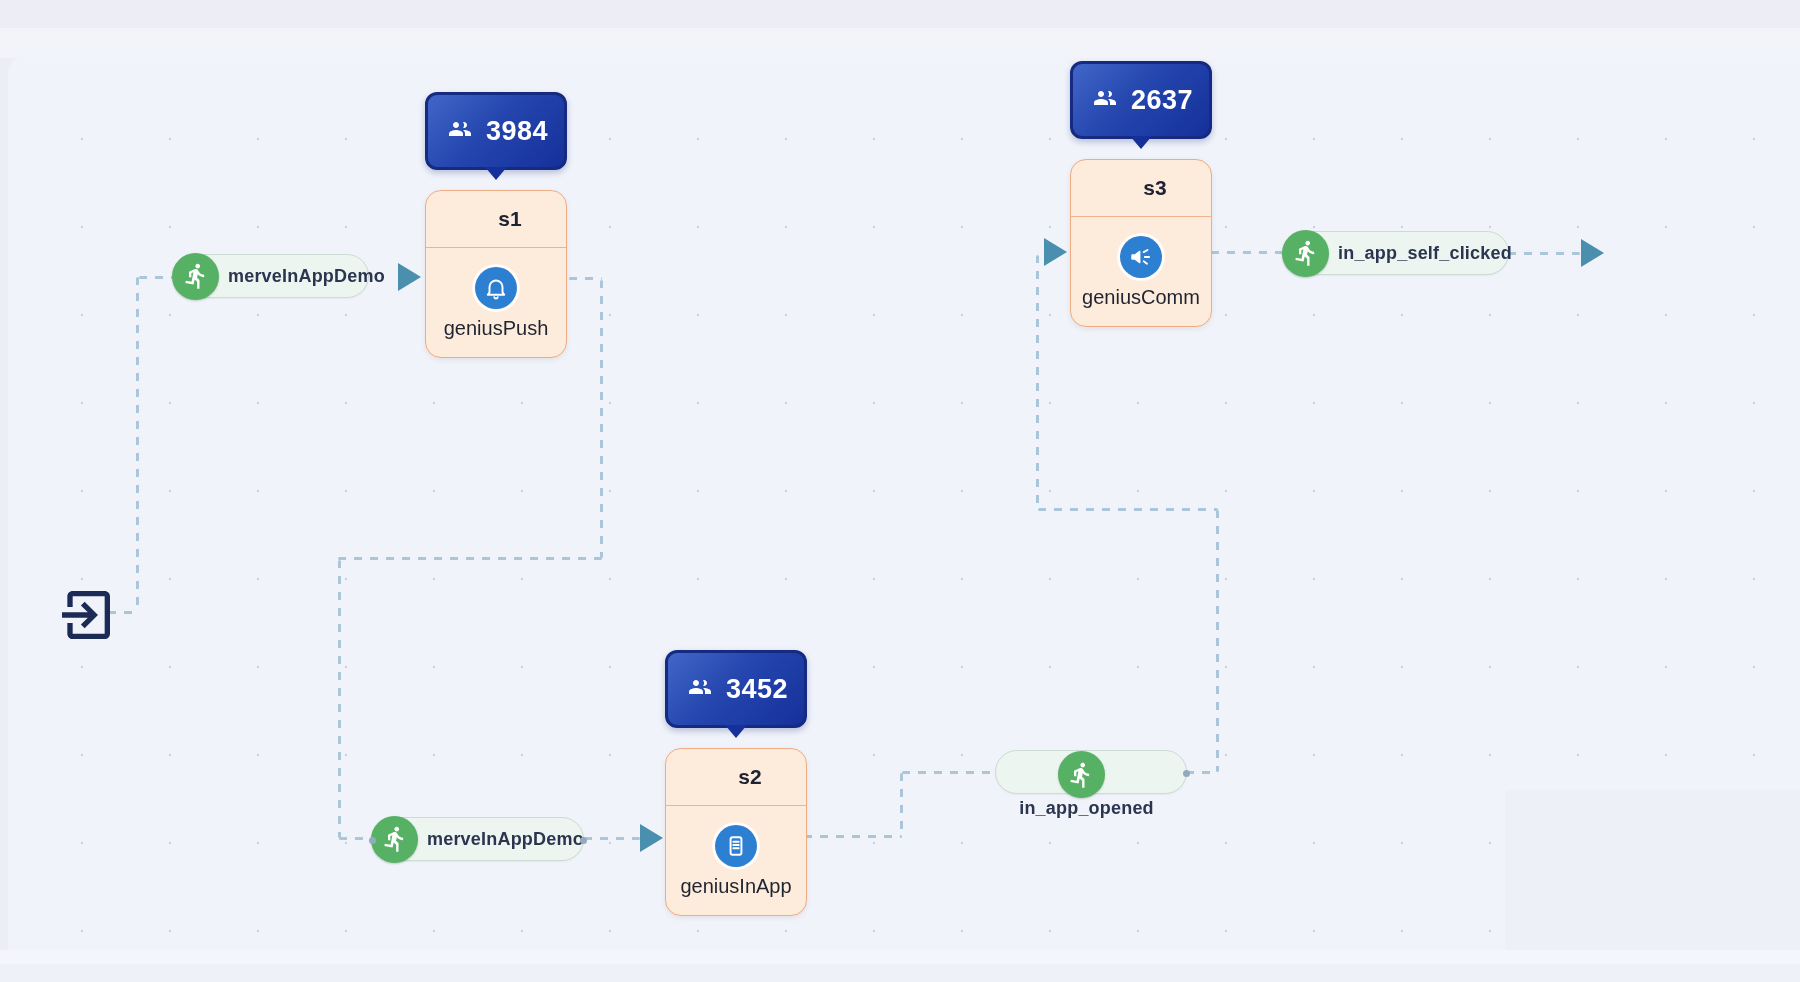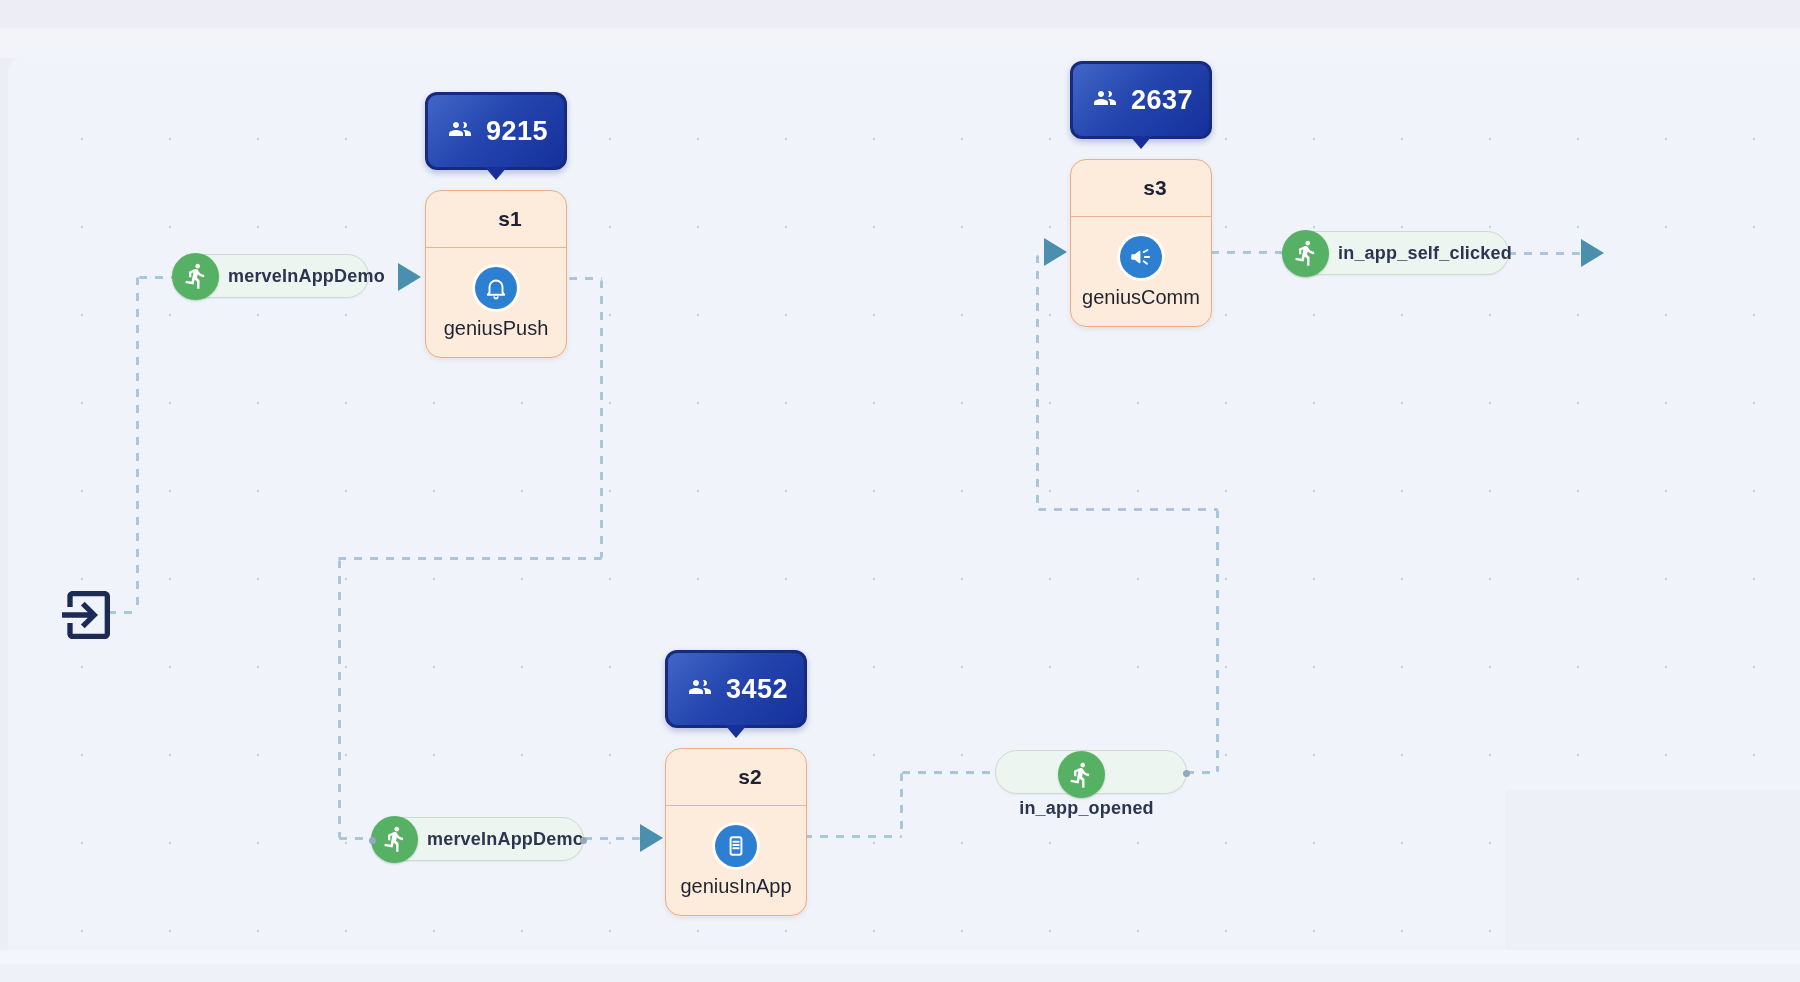--- a/index.html
+++ b/index.html
@@ -154,21 +154,21 @@
     <span class="event-label">in_app_self_clicked</span>
   </div>
 
   <div class="node-wrap" style="left:417px;top:35px;">
     <div class="audience-badge">
       <span>
         <svg viewBox="0 0 24 24">
             <path fill="#fff" d="M16 11c1.66 0 2.99-1.34 2.99-3S17.66 5 16 5c-.32 0-.63.05-.91.14a4.97 4.97 0 010 5.72c.28.09.59.14.91.14zm-8 0c1.66 0 3-1.34 3-3S9.66 5 8 5 5 6.34 5 8s1.34 3 3 3zm0 2c-2.33 0-7 1.17-7 3.5V19h14v-2.5C15 14.17 10.33 13 8 13zm8 0c-.29 0-.62.02-.97.05 1.16.84 1.97 1.97 1.97 3.45V19h6v-2.5c0-2.33-4.67-3.5-7-3.5z"></path>
           </svg>
       </span>
-      <span class="audience-count">9215</span>
+      <span class="audience-count">3984</span>
       <i class="tail"></i>
     </div>
     <div class="card">
       <div class="card-title">s1</div>
       <div class="card-body">
         <span class="chan-icon" style="background: rgb(45, 127, 209);">
           <svg viewBox="0 0 24 24" fill="none" stroke="#fff" stroke-width="1.8" stroke-linejoin="round" stroke-linecap="round">
               <path d="M18 16v-5a6 6 0 10-12 0v5l-1.6 2.2h15.2z"></path>
               <path d="M10.4 20.5a1.7 1.7 0 003.2 0"></path>
             </svg>

